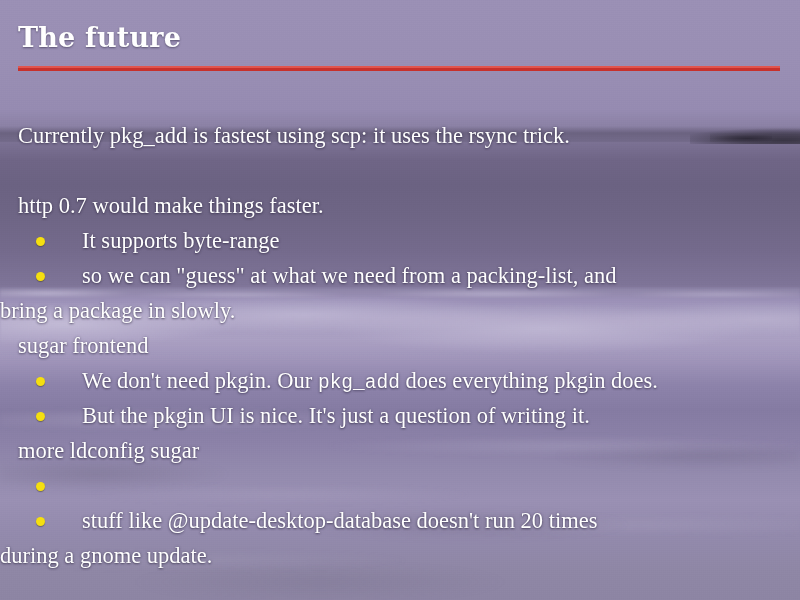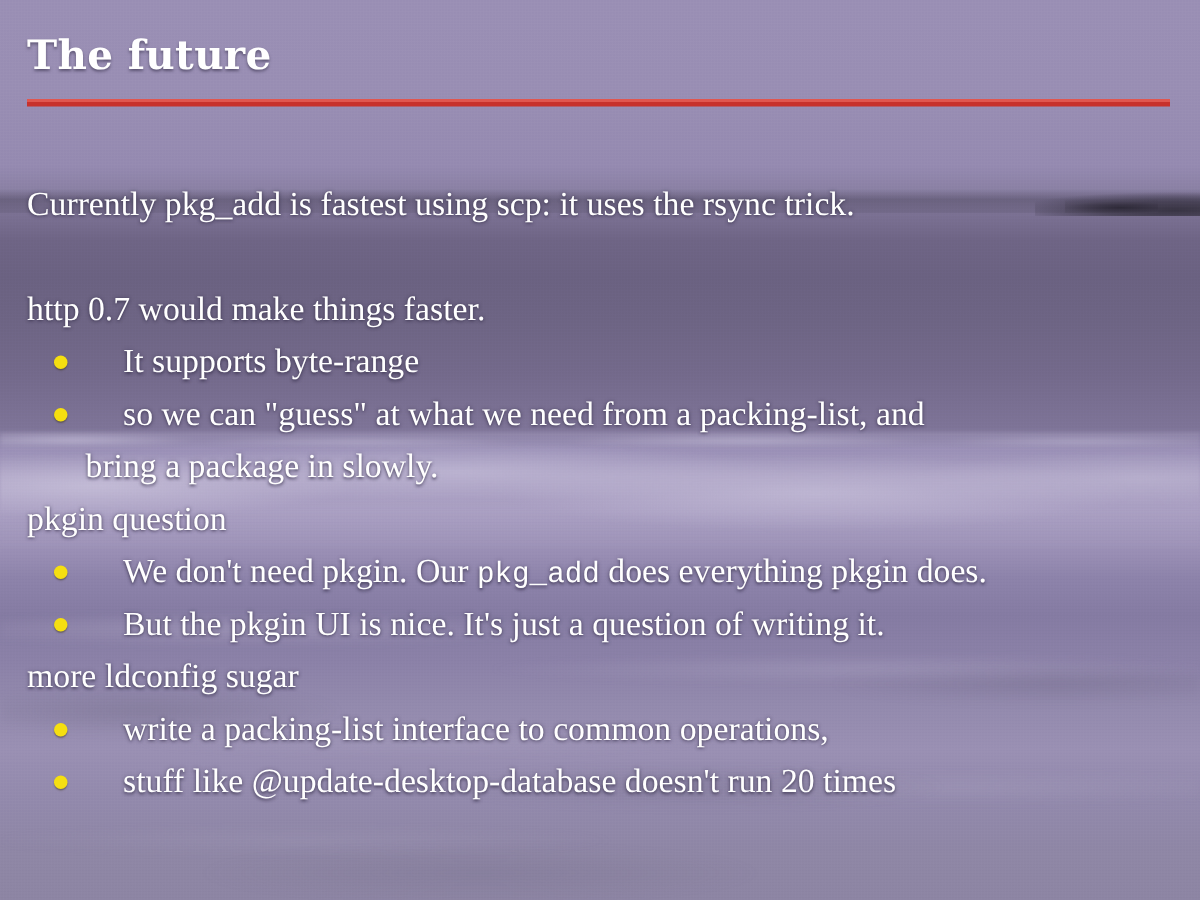--- a/index.html
+++ b/index.html
@@ -184,21 +184,21 @@
     position: relative;
     height: 35px;
     line-height: 35px;
     color: #ffffff;
     font-size: 22.5px;
     white-space: nowrap;
     text-shadow: 0 1px 2px rgba(45,38,64,0.60), 0 0 3px rgba(50,42,70,0.35);
   }
   .line.top     { padding-left: 18px; }
   .line.bullet  { padding-left: 82px; }
-  .line.cont    { padding-left: 57px; }
+  .line.cont    { }
   .line.blank   { height: 35px; }
 
   .dot {
     position: absolute;
     left: 36px;
     top: 50%;
     margin-top: -4px;
     width: 9px;
     height: 9px;
     border-radius: 50%;
@@ -233,22 +233,23 @@
 
     <div class="rule" style="background: linear-gradient(rgb(224, 86, 79) 0%, rgb(224, 86, 79) 38%, rgb(199, 49, 44) 38%, rgb(199, 49, 44) 100%);"></div>
 
     <div class="body" id="body-lines">
         <div class="line top"><span>Currently pkg_add is fastest using scp: it uses the rsync trick.</span></div>
         <div class="line blank"></div>
         <div class="line top"><span>http 0.7 would make things faster.</span></div>
         <div class="line bullet"><span class="dot" style="background: rgb(245, 223, 16);"></span><span>It supports byte-range</span></div>
         <div class="line bullet"><span class="dot" style="background: rgb(245, 223, 16);"></span><span>so we can "guess" at what we need from a packing-list, and</span></div>
         <div class="line cont"><span>bring a package in slowly.</span></div>
-        <div class="line top"><span>pkgin question</span></div>
+        <div class="line top"><span>sugar frontend</span></div>
         <div class="line bullet"><span class="dot" style="background: rgb(245, 223, 16);"></span><span>We don't need pkgin. Our </span><span class="mono">pkg_add</span><span> does everything pkgin does.</span></div>
         <div class="line bullet"><span class="dot" style="background: rgb(245, 223, 16);"></span><span>But the pkgin UI is nice. It's just a question of writing it.</span></div>
         <div class="line top"><span>more ldconfig sugar</span></div>
-        <div class="line bullet"><span class="dot" style="background: rgb(245, 223, 16);"></span><span>write a packing-list interface to common operations,</span></div>
+        <div class="line bullet"><span class="dot" style="background: rgb(245, 223, 16);"></span></div>
         <div class="line bullet"><span class="dot" style="background: rgb(245, 223, 16);"></span><span>stuff like @update-desktop-database doesn't run 20 times</span></div>
+        <div class="line cont"><span>during a gnome update.</span></div>
       </div>
 
   </div>
 </div>
 
 </body></html>

